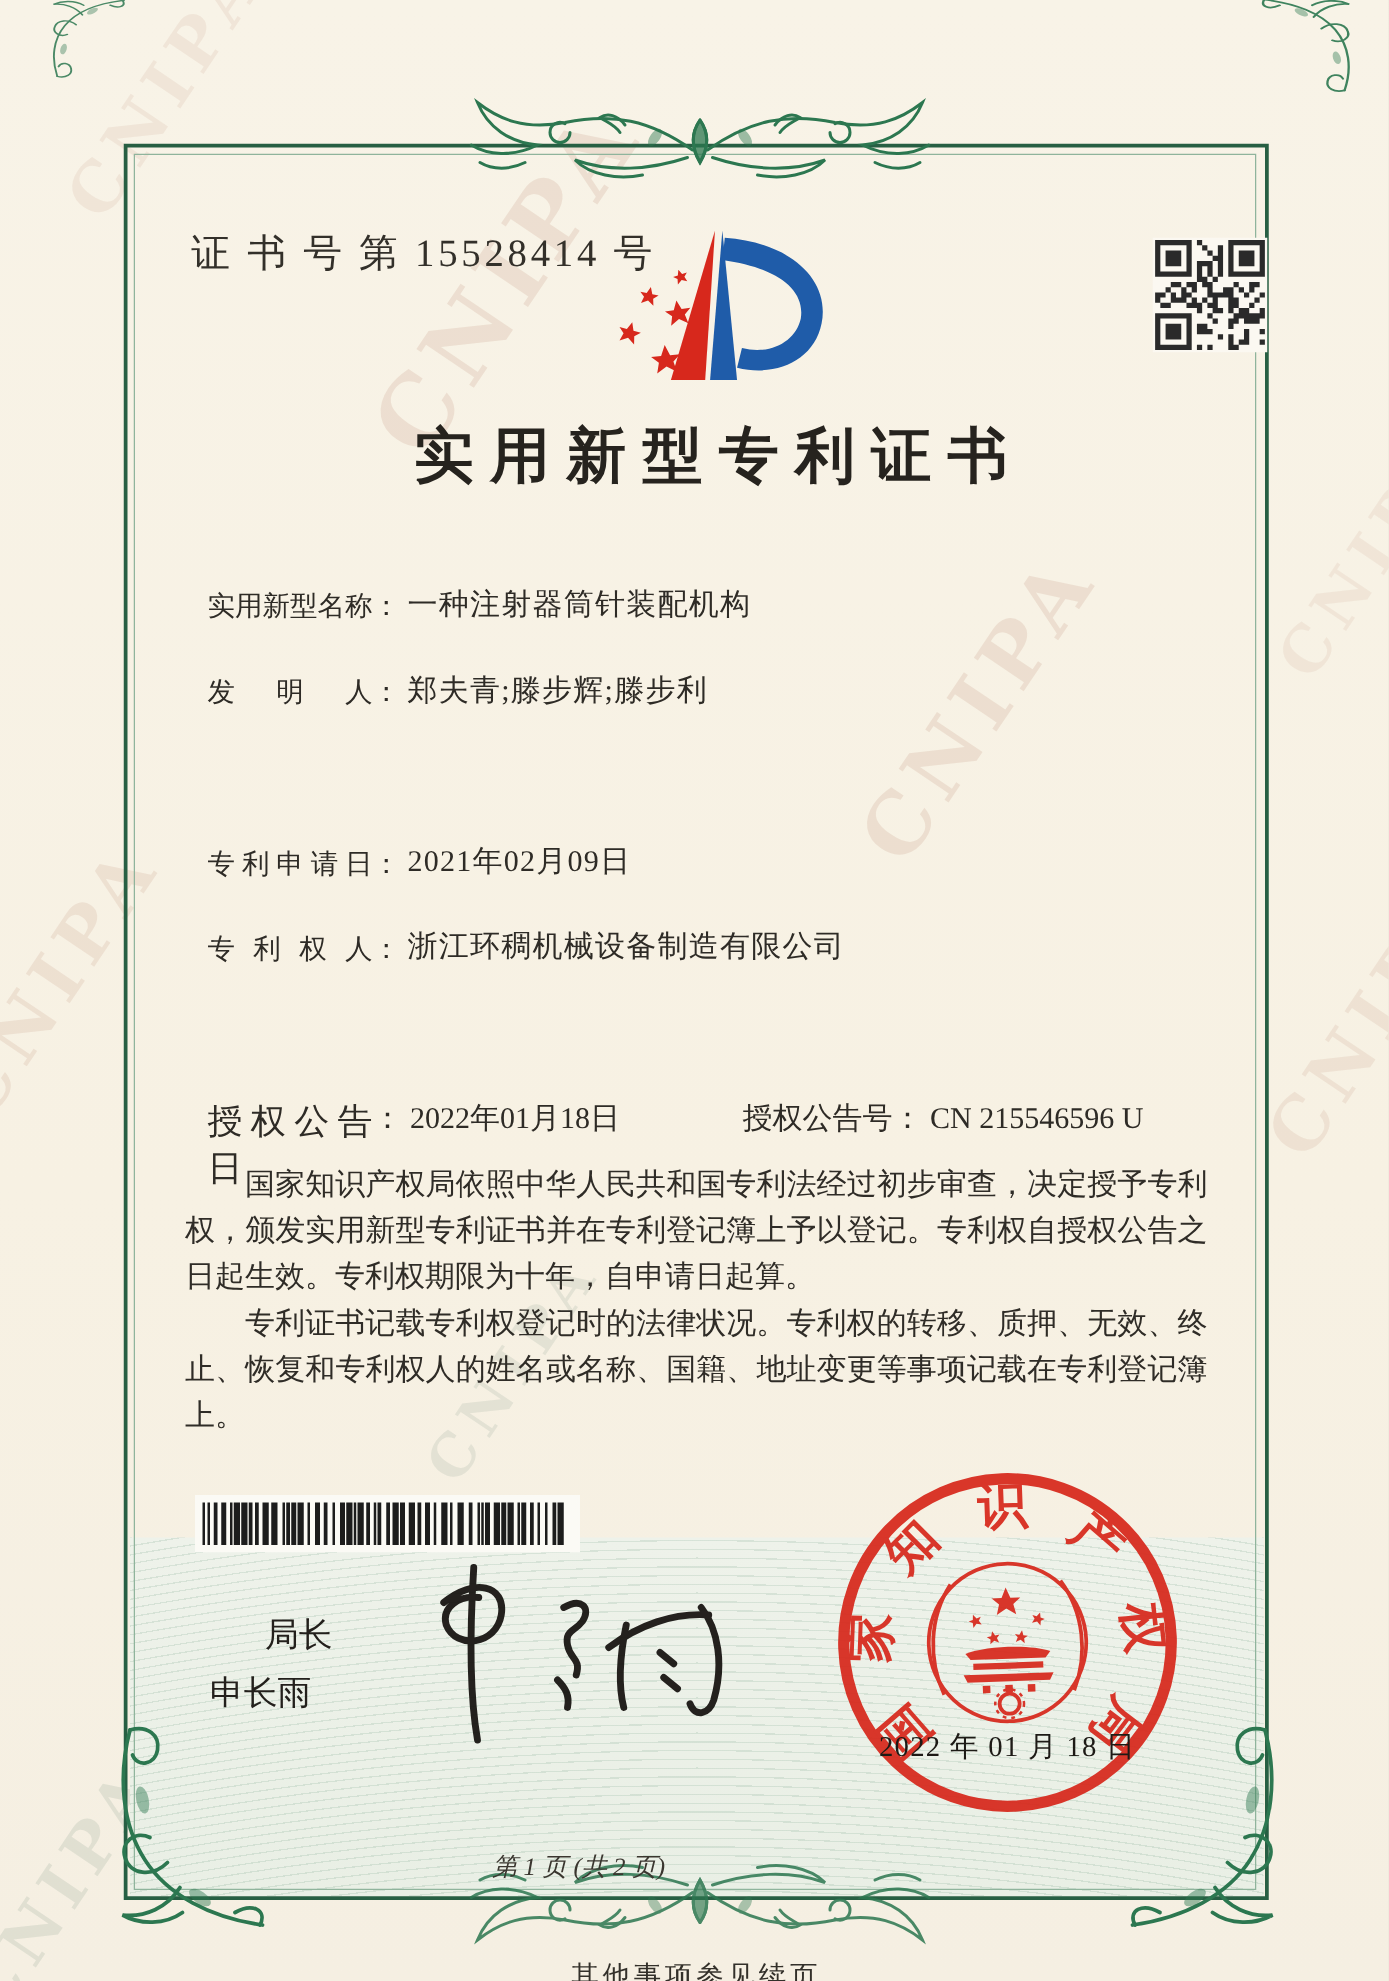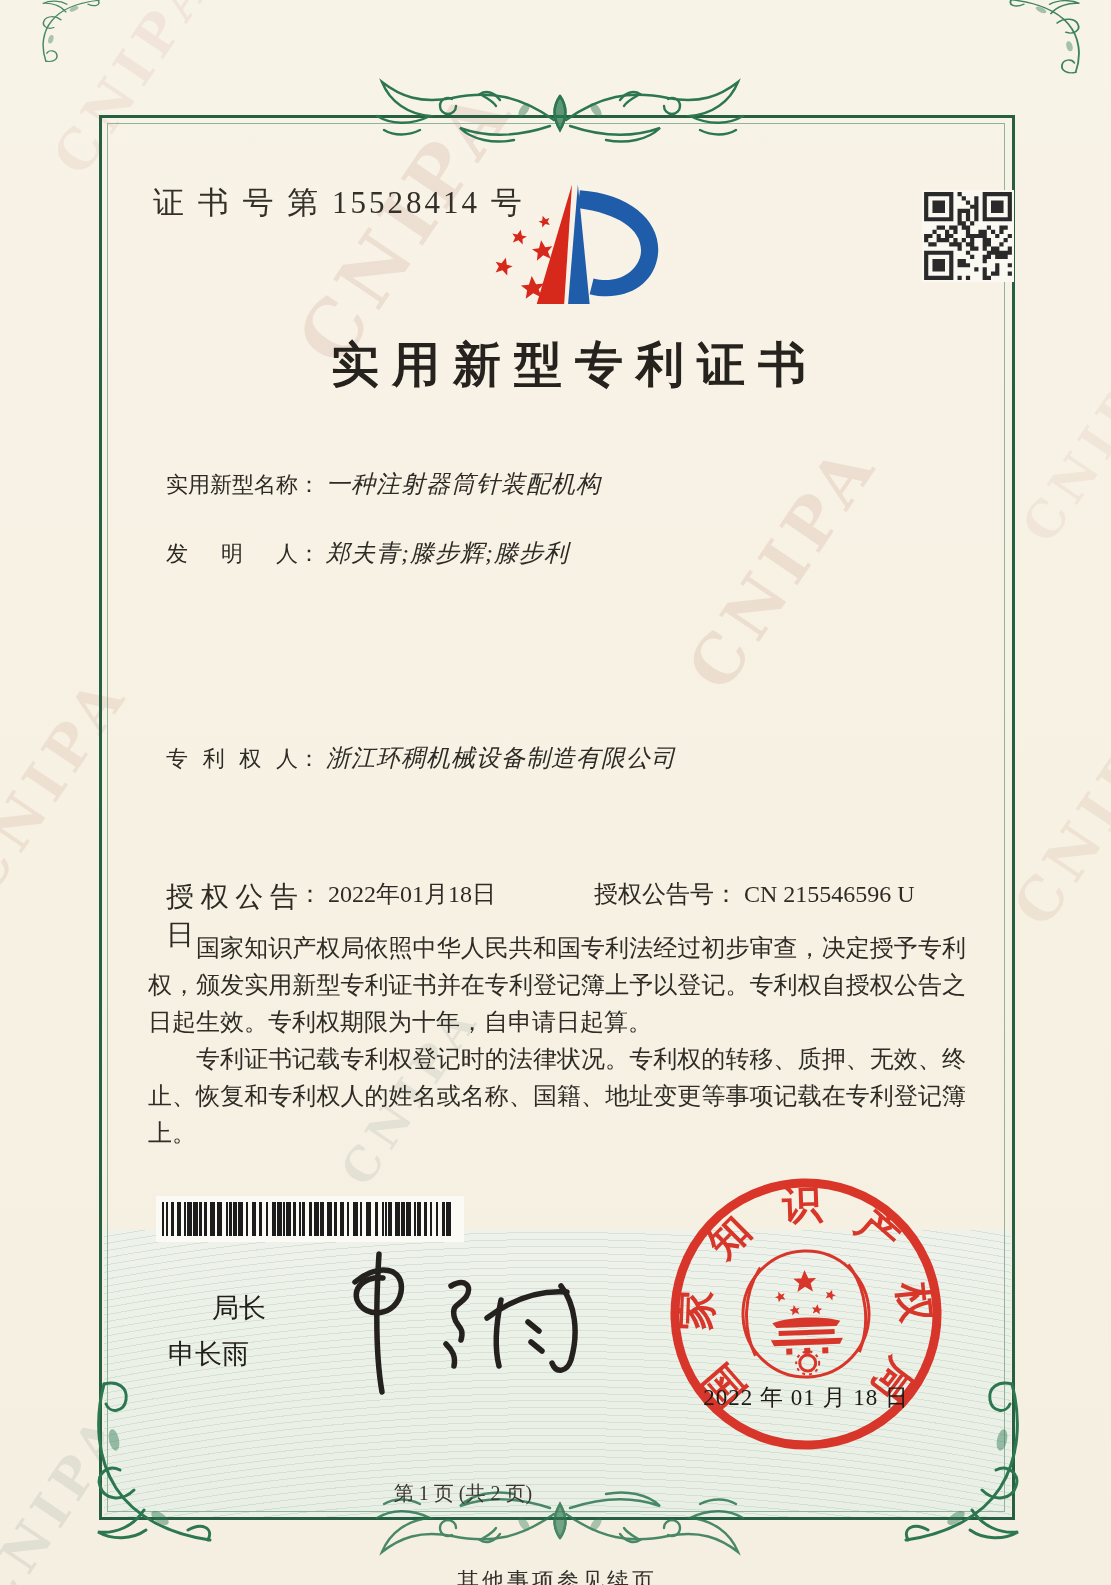--- a/index.html
+++ b/index.html
@@ -27,33 +27,33 @@
       linear-gradient(180deg,#eef2ea,#e9efe5);
   }
   .certno{position:absolute;left:153px;top:182px;font-size:31px;letter-spacing:3px;color:#33302a;}
   .title{
     position:absolute;left:90px;top:333px;width:970px;text-align:center;
     font-size:48px;font-weight:bold;letter-spacing:13px;color:#26231e;
   }
   .row{position:absolute;left:166px;font-size:24px;line-height:33px;color:#2e2b26;}
   .flabel{display:inline-block;width:132px;text-align:justify;text-align-last:justify;font-size:22px;vertical-align:top;}
   .fcolon{display:inline-block;vertical-align:top;font-size:22px;}
-  .fvalue{display:inline-block;width:588px;vertical-align:top;letter-spacing:1px;font-style:italic;}
+  .fvalue{display:inline-block;width:588px;vertical-align:top;letter-spacing:1px;}
   .grant{position:absolute;font-size:24px;color:#2e2b26;}
   .paras{
     position:absolute;left:148px;top:930px;width:818px;font-size:24px;line-height:37px;
     text-align:justify;color:#2f2c27;font-family:Liberation Serif, serif;
   }
   .paras p{margin:0;text-indent:2em;}
   .signer{position:absolute;left:168px;font-size:27px;color:#23201c;z-index:3;}
   .seal-date{
     position:absolute;left:700px;top:1382px;width:212px;text-align:center;
     font-size:23px;letter-spacing:1px;color:#1d1a16;z-index:4;
   }
-  .pageinfo{position:absolute;left:99px;top:1480px;width:728px;text-align:center;font-size:20px;color:#3a362f;z-index:3;}
+  .pageinfo{position:absolute;left:99px;top:1480px;width:728px;text-align:center;font-size:20px;color:#3a362f;z-index:3;font-style:italic;}
   .contnote{position:absolute;left:99px;top:1566px;width:916px;text-align:center;font-size:22px;letter-spacing:3px;color:#33302a;}
   svg{display:block;}
   .z2{z-index:2;} .z3{z-index:3;}
 </style>
 </head>
 <body>
 
 <div class="page">
 
   <div class="wm" style="left:40px;top:150px;font-size:54px;opacity:.35;">CNIPA</div>
@@ -137,20 +137,24 @@
 
   <div class="title">实用新型专利证书</div>
 
   <div class="row" style="top:468px;">
     <span class="flabel">实用新型名称</span><span class="fcolon">：</span>
     <span class="fvalue">一种注射器筒针装配机构</span>
   </div>
   <div class="row" style="top:537px;">
     <span class="flabel">发明人</span><span class="fcolon">：</span>
     <span class="fvalue">郑夫青;滕步辉;滕步利</span>
+  </div>
+  <div class="row" style="top:674px;">
+    <span class="flabel">专利申请日</span><span class="fcolon">：</span>
+    <span class="fvalue">2021年02月09日</span>
   </div>
   <div class="row" style="top:742px;">
     <span class="flabel">专利权人</span><span class="fcolon">：</span>
     <span class="fvalue">浙江环稠机械设备制造有限公司</span>
   </div>
 
   <div class="grant" style="left:166px;top:878px;">
     <span class="flabel" style="font-size:28px;width:132px;">授权公告日</span><span class="fcolon" style="font-size:24px;">：</span>
     <span>2022年01月18日</span>
   </div>

